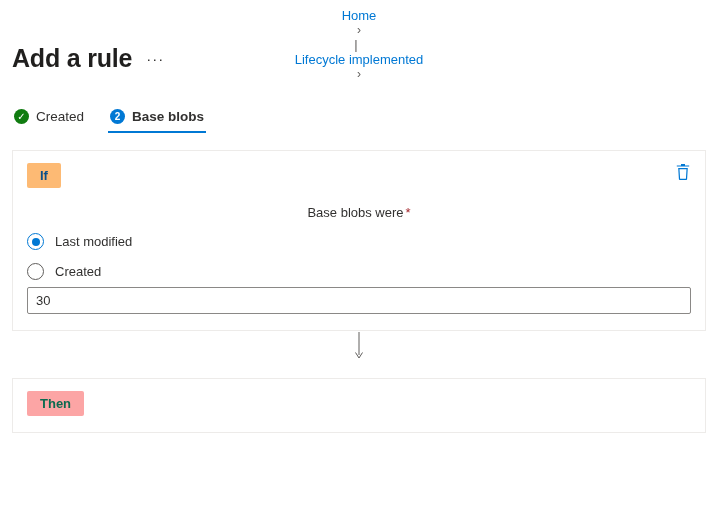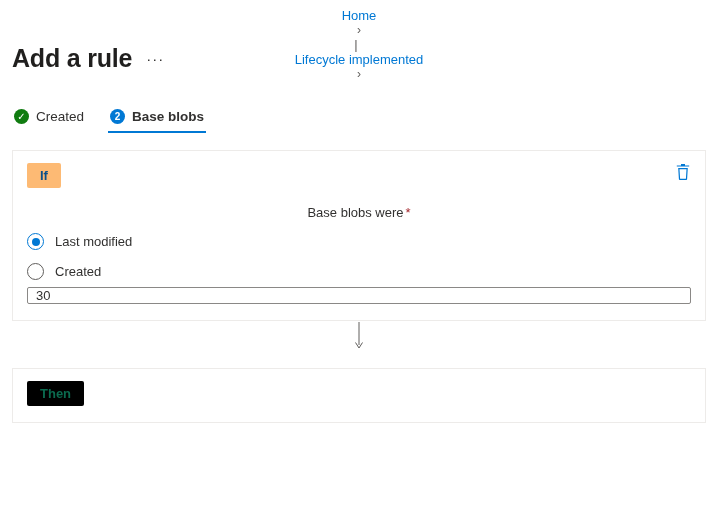--- a/index.html
+++ b/index.html
@@ -145,21 +145,21 @@
     padding: 5px 13px;
     font-size: 13px;
     font-weight: bold;
     border-radius: 2px;
   }
   .badge-if {
     background: #fdba74;
     color: #0b4f8a;
   }
   .badge-then {
-    background: #000000;
+    background: #fca5a5;
     color: #0b6a4f;
   }
   .trash-icon {
     color: #0078d4;
     cursor: pointer;
     width: 16px;
     height: 18px;
     display: inline-block;
   }
 
@@ -205,21 +205,21 @@
     background: #0078d4;
   }
   .radio-label {
     font-size: 13px;
     color: #323130;
   }
 
   .text-input {
     margin-top: 7px;
     width: 100%;
-    height: 17px;
+    height: 27px;
     box-sizing: border-box;
     border: 1px solid #8a8886;
     border-radius: 2px;
     padding: 0 8px;
     font-family: "Liberation Sans", sans-serif;
     font-size: 13px;
     color: #323130;
     background: #fff;
     outline: none;
   }

